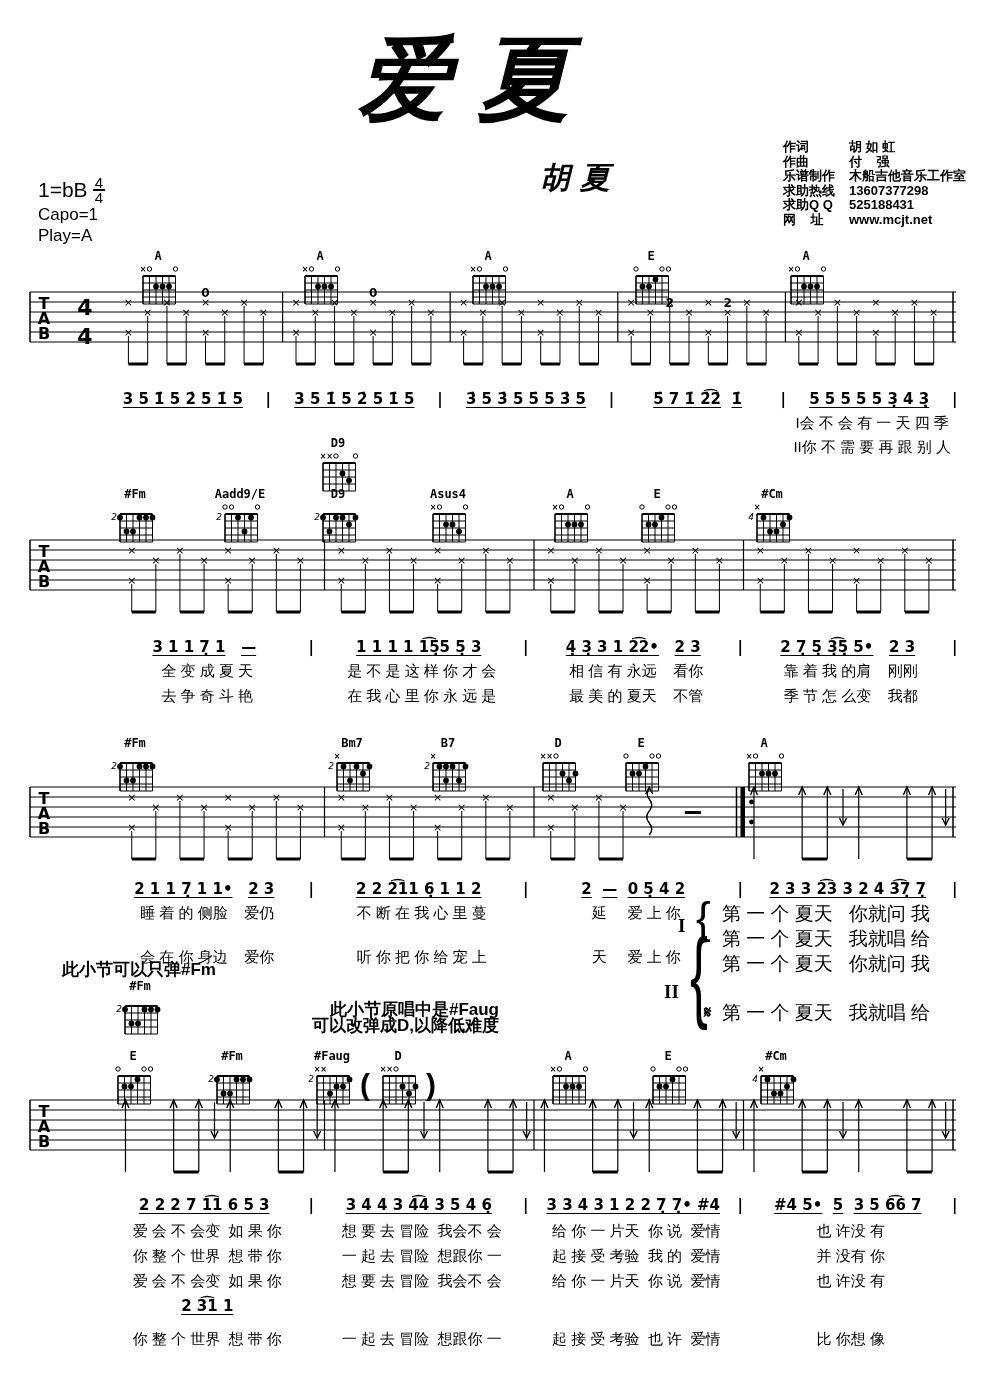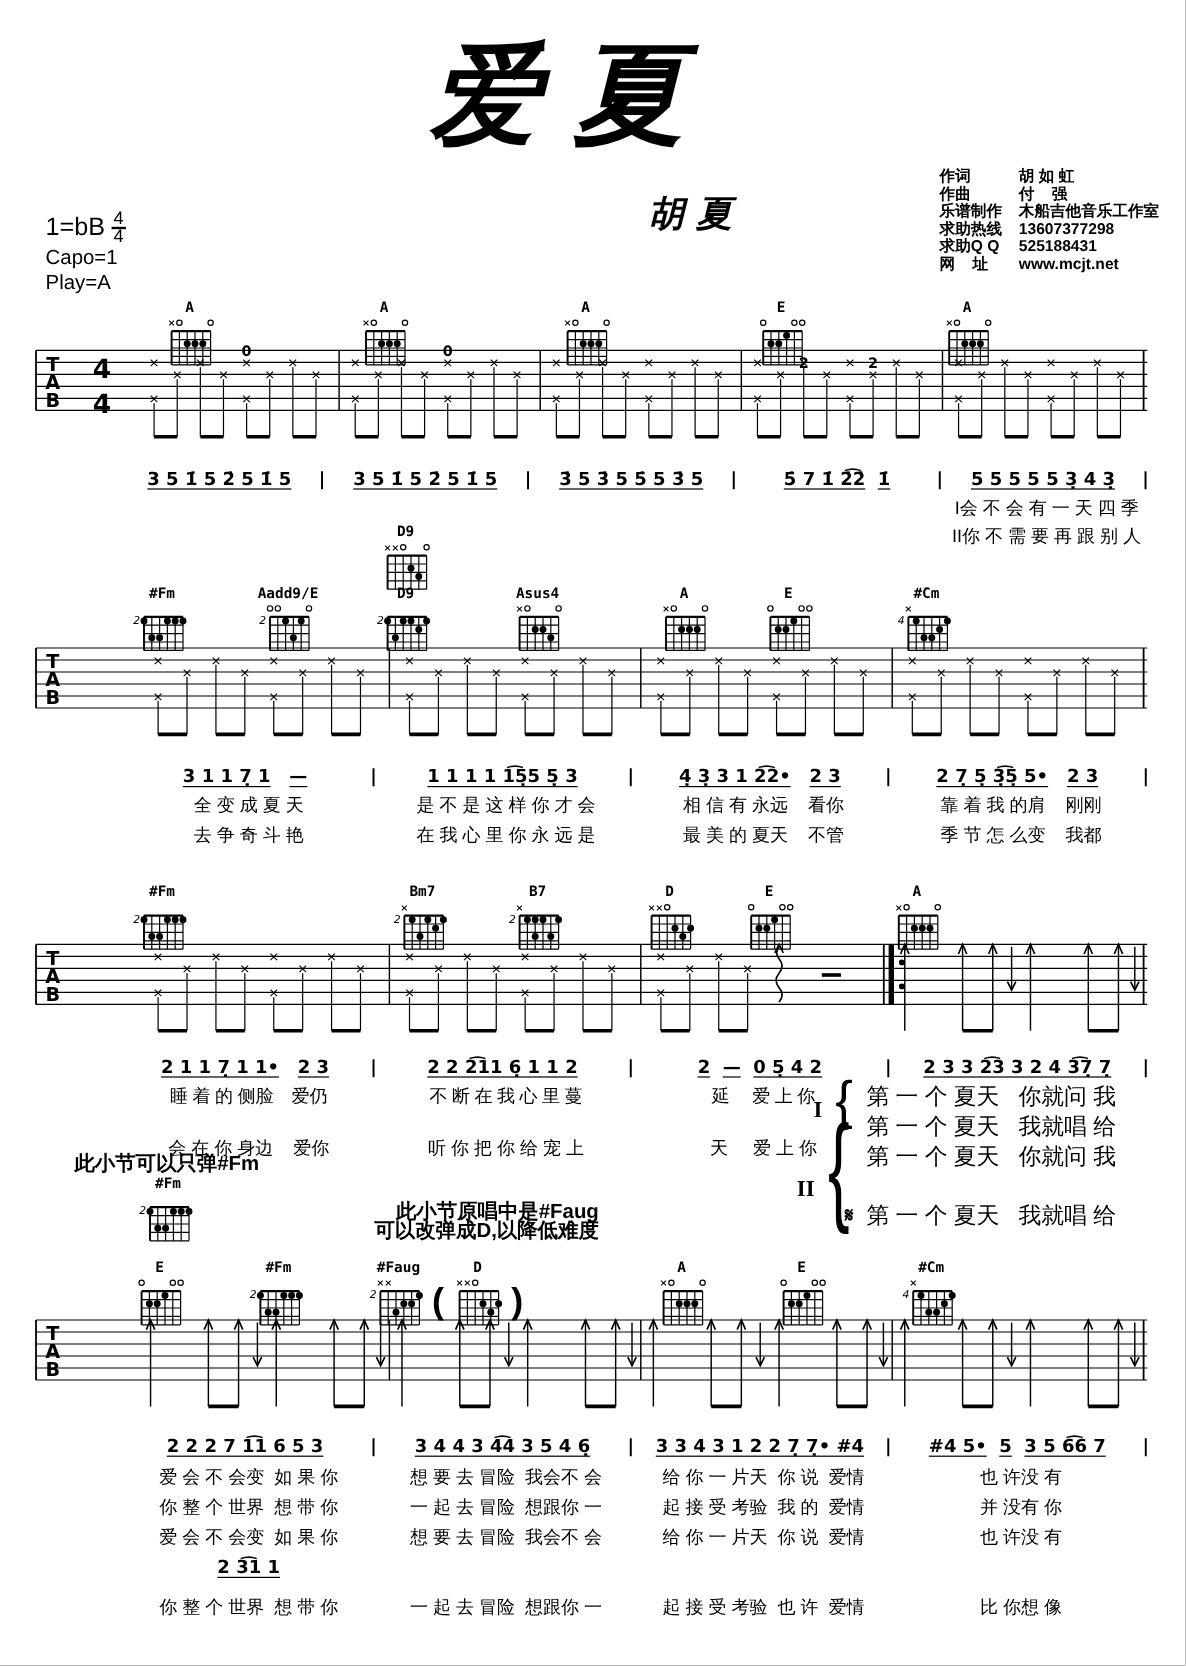--- a/index.html
+++ b/index.html
@@ -920,21 +920,21 @@
         <div class="scorerow jp" style="top: 145px;">
           <div class="cell"><u>2 1 1 7̣ 1 1•</u>   <u>2 3</u></div>
           <div class="bar">|</div>
           <div class="cell"><u>2 2 2͡11 6̣ 1 1 2</u></div>
           <div class="bar">|</div>
           <div class="cell"><u>2</u>  <u>—</u>  <u>0 5̣ 4 2</u></div>
           <div class="bar">|</div>
           <div class="cell"><u>2 3 3 2͡3 3 2 4 3͡7̣ 7̣</u></div>
           <div class="bar">|</div>
         </div>
-        <div class="scorerow ly" style="top: 169px; font-family: Liberation Serif, serif;">
+        <div class="scorerow ly" style="top: 169px;">
           <div class="cell">睡 着 的 侧脸    爱仍</div>
           <div class="cell">不 断 在 我 心 里 蔓</div>
           <div class="cell">延     爱 上 你</div>
           <div class="cell"></div>
         </div>
         <div class="scorerow ly" style="top: 194px; margin-top: 19px;">
           <div class="cell">会 在 你 身边    爱你</div>
           <div class="cell">听 你 把 你 给 宠 上</div>
           <div class="cell">天     爱 上 你</div>
           <div class="cell"></div>

